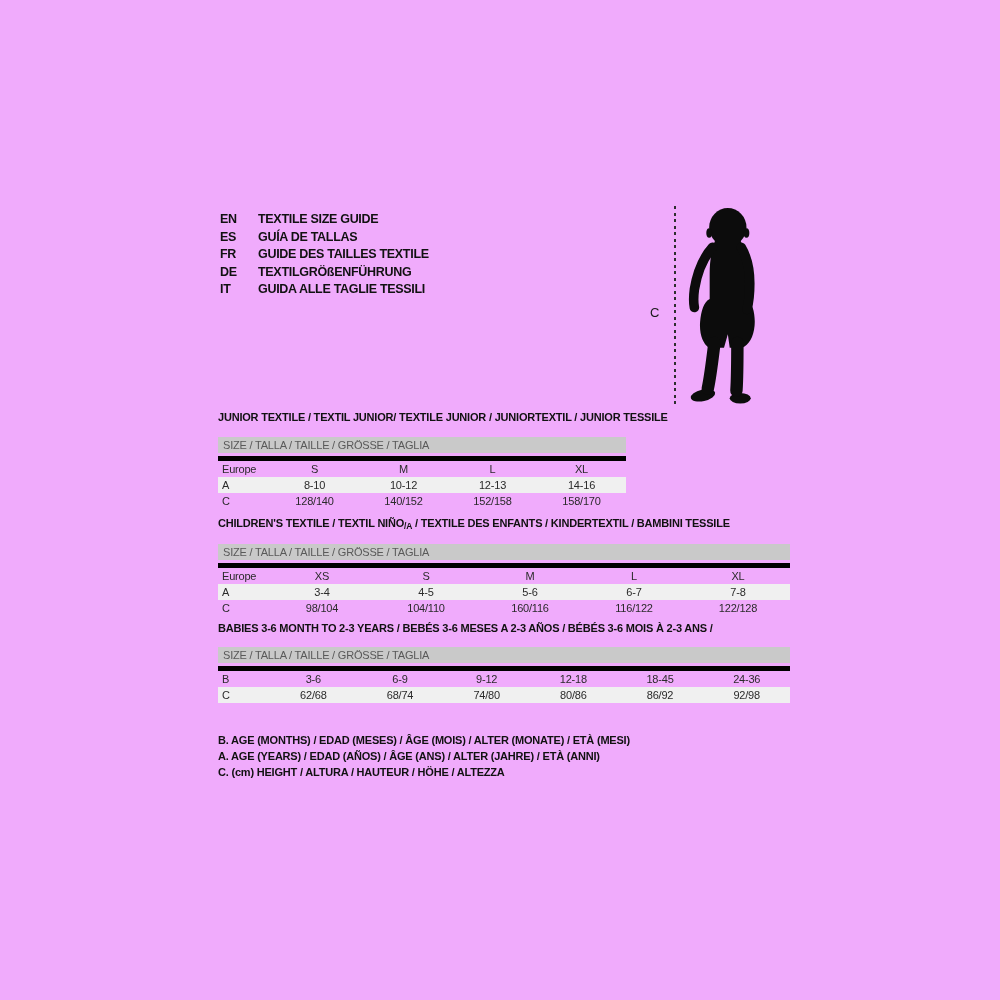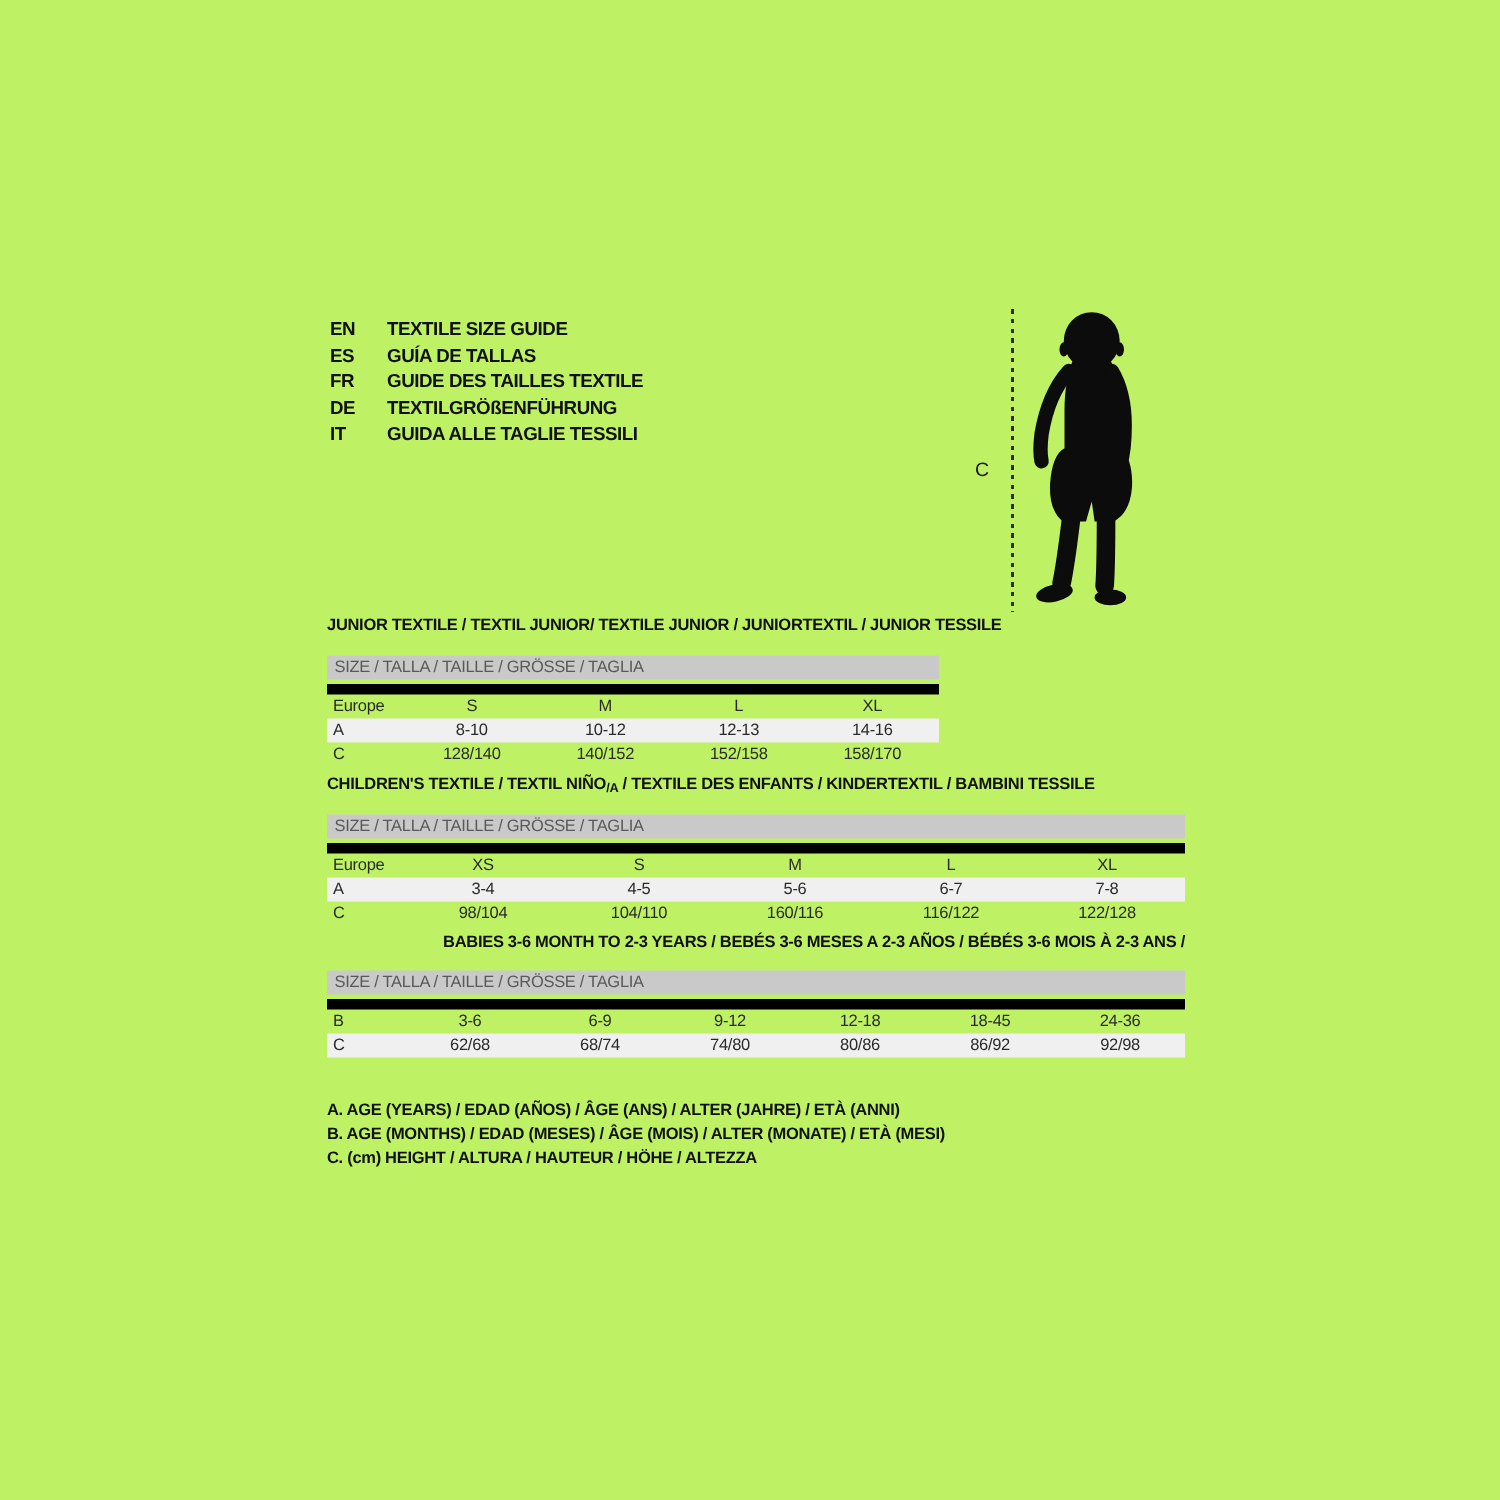--- a/index.html
+++ b/index.html
@@ -5,21 +5,21 @@
   html, body {
     margin: 0;
     padding: 0;
     background: #ffffff;
     font-family: "Liberation Sans", "DejaVu Sans", sans-serif;
   }
   .canvas {
     position: relative;
     width: 1000px;
     height: 1000px;
-    background: #bef264;
+    background: #f0abfc;
     overflow: hidden;
     color: #111111;
   }
 
   
   .lang-block {
     position: absolute;
     left: 220px;
     top: 211px;
   }
@@ -66,41 +66,41 @@
   .t3 { top: 621px; width: 572px; }
 
   .tbl-title {
     font-size: 11px;
     font-weight: 700;
     line-height: 14px;
     letter-spacing: -0.2px;
     white-space: nowrap;
     color: #111111;
   }
-  .t3 .tbl-title { line-height: 15px; text-align: right; }
+  .t3 .tbl-title { line-height: 15px; }
   .sub {
     font-size: 8.5px;
     position: relative;
     top: 2px;
   }
   .size-bar {
     margin-top: 13px;
     height: 16px;
     line-height: 16px;
     background: #c9c9c9;
     color: #595959;
     font-size: 11px;
     letter-spacing: -0.2px;
     padding-left: 5px;
     box-sizing: border-box;
   }
   .t3 .size-bar { margin-top: 11px; }
   .rows {
     margin-top: 3px;
-    border-top: 7px solid #000000;
+    border-top: 5px solid #000000;
   }
   .row {
     display: flex;
     height: 16px;
     line-height: 16px;
     font-size: 11px;
     letter-spacing: -0.2px;
     color: #2a2a2a;
   }
   .row.shaded { background: #f0f0f0; }
@@ -259,18 +259,18 @@
         <span class="cell">68/74</span>
         <span class="cell">74/80</span>
         <span class="cell">80/86</span>
         <span class="cell">86/92</span>
         <span class="cell">92/98</span>
       </div>
     </div>
   </section>
 
   <div class="notes">
+    <div class="note-line">B. AGE (MONTHS) / EDAD (MESES) / ÂGE (MOIS) / ALTER (MONATE) / ETÀ (MESI)</div>
     <div class="note-line">A. AGE (YEARS) / EDAD (AÑOS) / ÂGE (ANS) / ALTER (JAHRE) / ETÀ (ANNI)</div>
-    <div class="note-line">B. AGE (MONTHS) / EDAD (MESES) / ÂGE (MOIS) / ALTER (MONATE) / ETÀ (MESI)</div>
     <div class="note-line">C. (cm) HEIGHT / ALTURA / HAUTEUR / HÖHE / ALTEZZA</div>
   </div>
 
 </div>
 
 </body></html>

